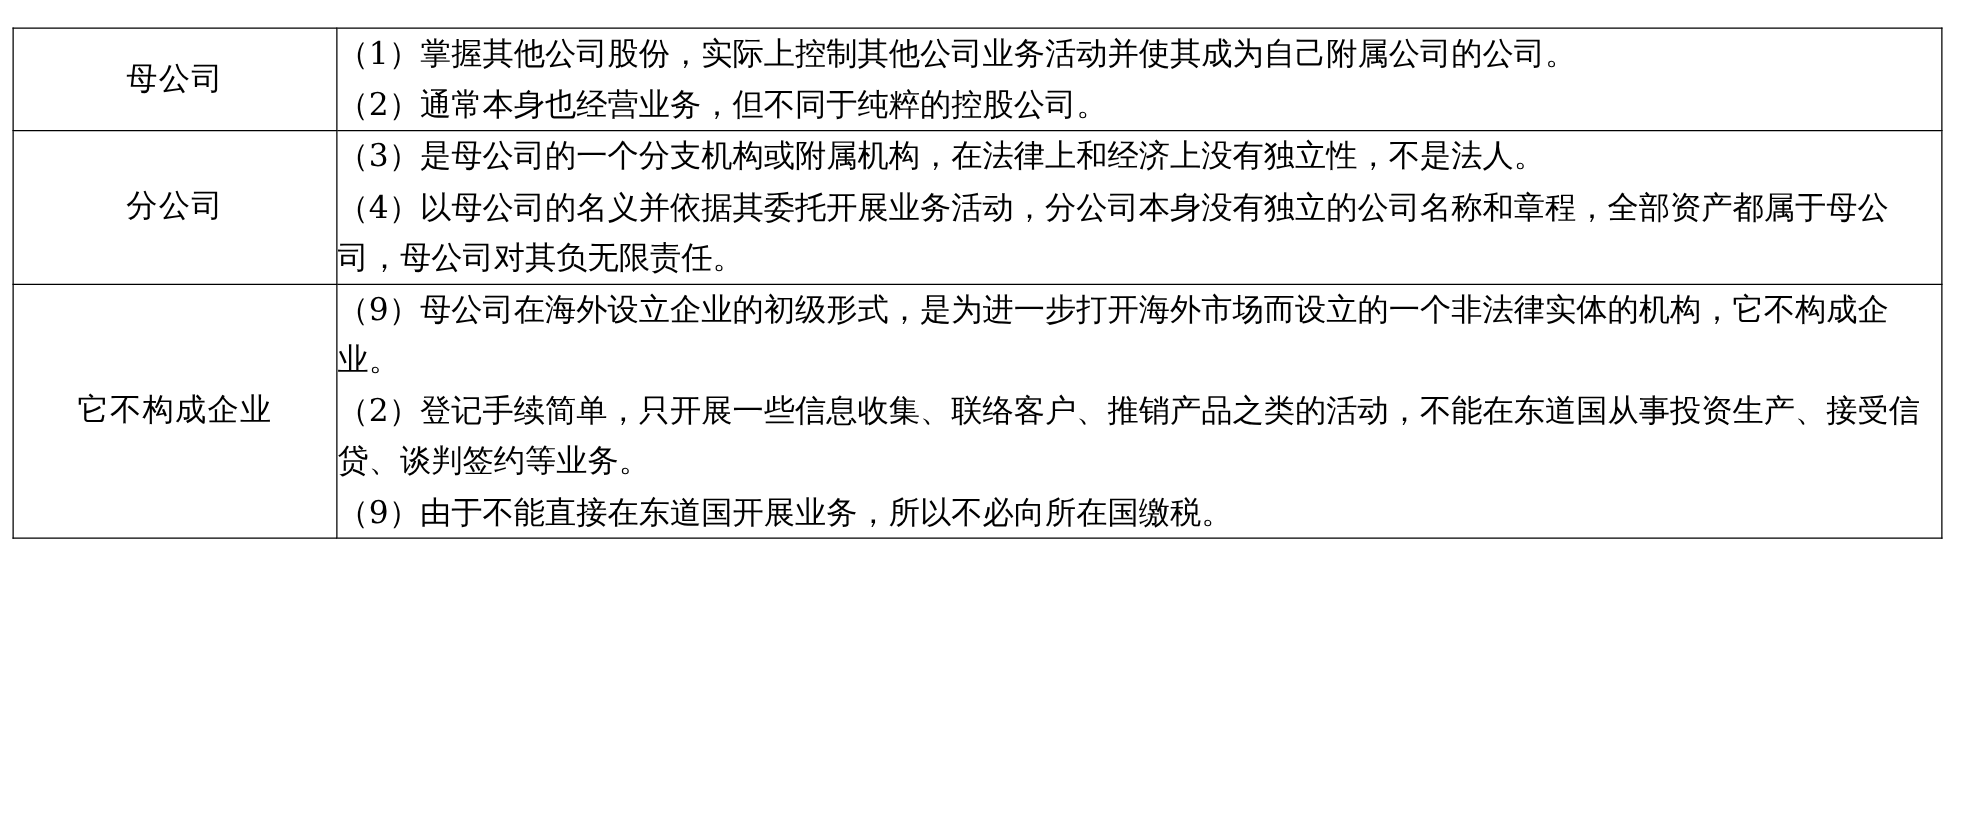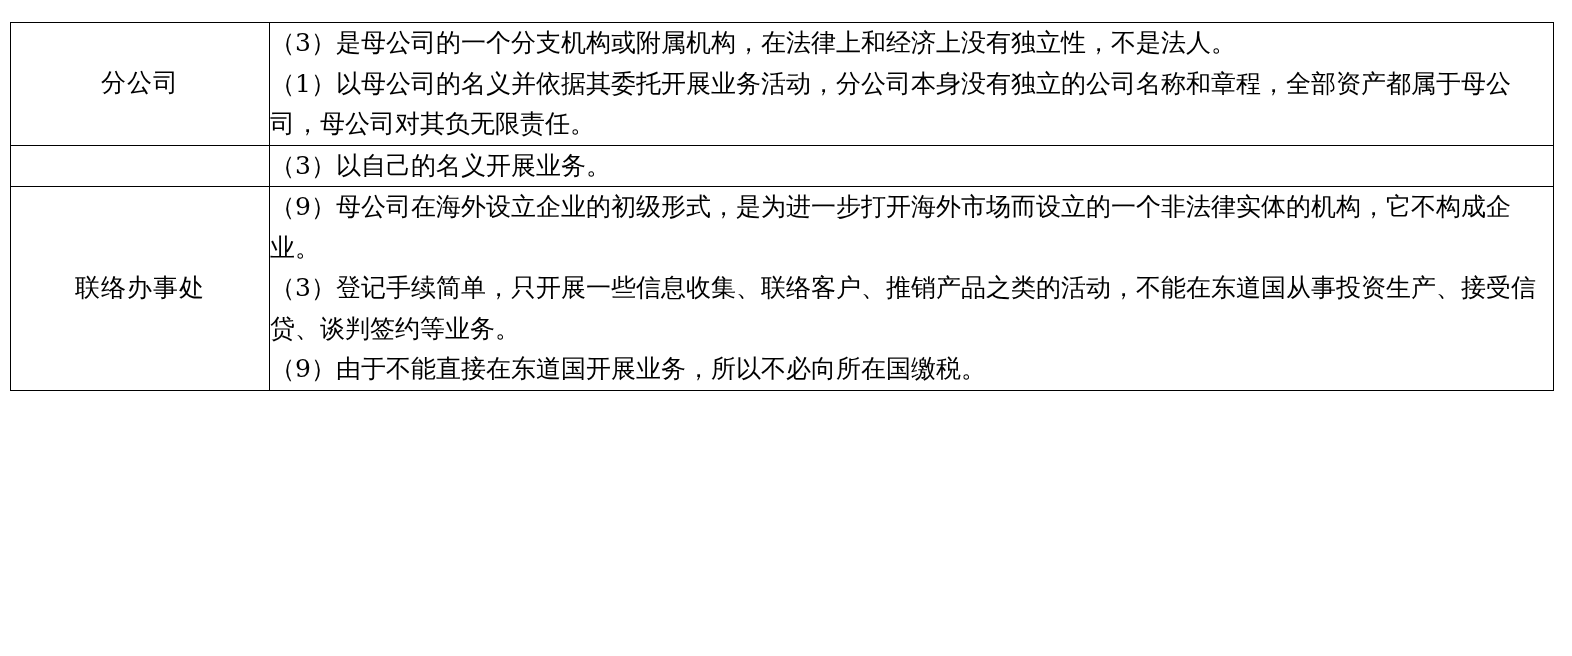--- a/index.html
+++ b/index.html
@@ -57,35 +57,36 @@
     height: 100%;
   }
 </style>
 </head>
 <body>
 
 <div id="page">
   <table class="doc-table">
     <tbody>
       <tr>
+        <td class="label-cell">母公司</td>
+        <td class="content-cell">
+          <span class="line">（1）掌握其他公司股份，实际上控制其他公司业务活动并使其成为自己附属公司的公司。</span>
+          <span class="line">（2）通常本身也经营业务，但不同于纯粹的控股公司。</span>
+        </td>
+      </tr>
+      <tr>
         <td class="label-cell">分公司</td>
         <td class="content-cell">
           <span class="line">（3）是母公司的一个分支机构或附属机构，在法律上和经济上没有独立性，不是法人。</span>
-          <span class="line">（1）以母公司的名义并依据其委托开展业务活动，分公司本身没有独立的公司名称和章程，全部资产都属于母公司，母公司对其负无限责任。</span>
+          <span class="line">（4）以母公司的名义并依据其委托开展业务活动，分公司本身没有独立的公司名称和章程，全部资产都属于母公司，母公司对其负无限责任。</span>
         </td>
       </tr>
       <tr>
-        <td class="label-cell empty-label"></td>
-        <td class="content-cell">
-          <span class="line">（3）以自己的名义开展业务。</span>
-        </td>
-      </tr>
-      <tr>
-        <td class="label-cell">联络办事处</td>
+        <td class="label-cell">它不构成企业</td>
         <td class="content-cell">
           <span class="line">（9）母公司在海外设立企业的初级形式，是为进一步打开海外市场而设立的一个非法律实体的机构，它不构成企业。</span>
-          <span class="line">（3）登记手续简单，只开展一些信息收集、联络客户、推销产品之类的活动，不能在东道国从事投资生产、接受信贷、谈判签约等业务。</span>
+          <span class="line">（2）登记手续简单，只开展一些信息收集、联络客户、推销产品之类的活动，不能在东道国从事投资生产、接受信贷、谈判签约等业务。</span>
           <span class="line">（9）由于不能直接在东道国开展业务，所以不必向所在国缴税。</span>
         </td>
       </tr>
     </tbody>
   </table>
 </div>
 
 </body></html>

